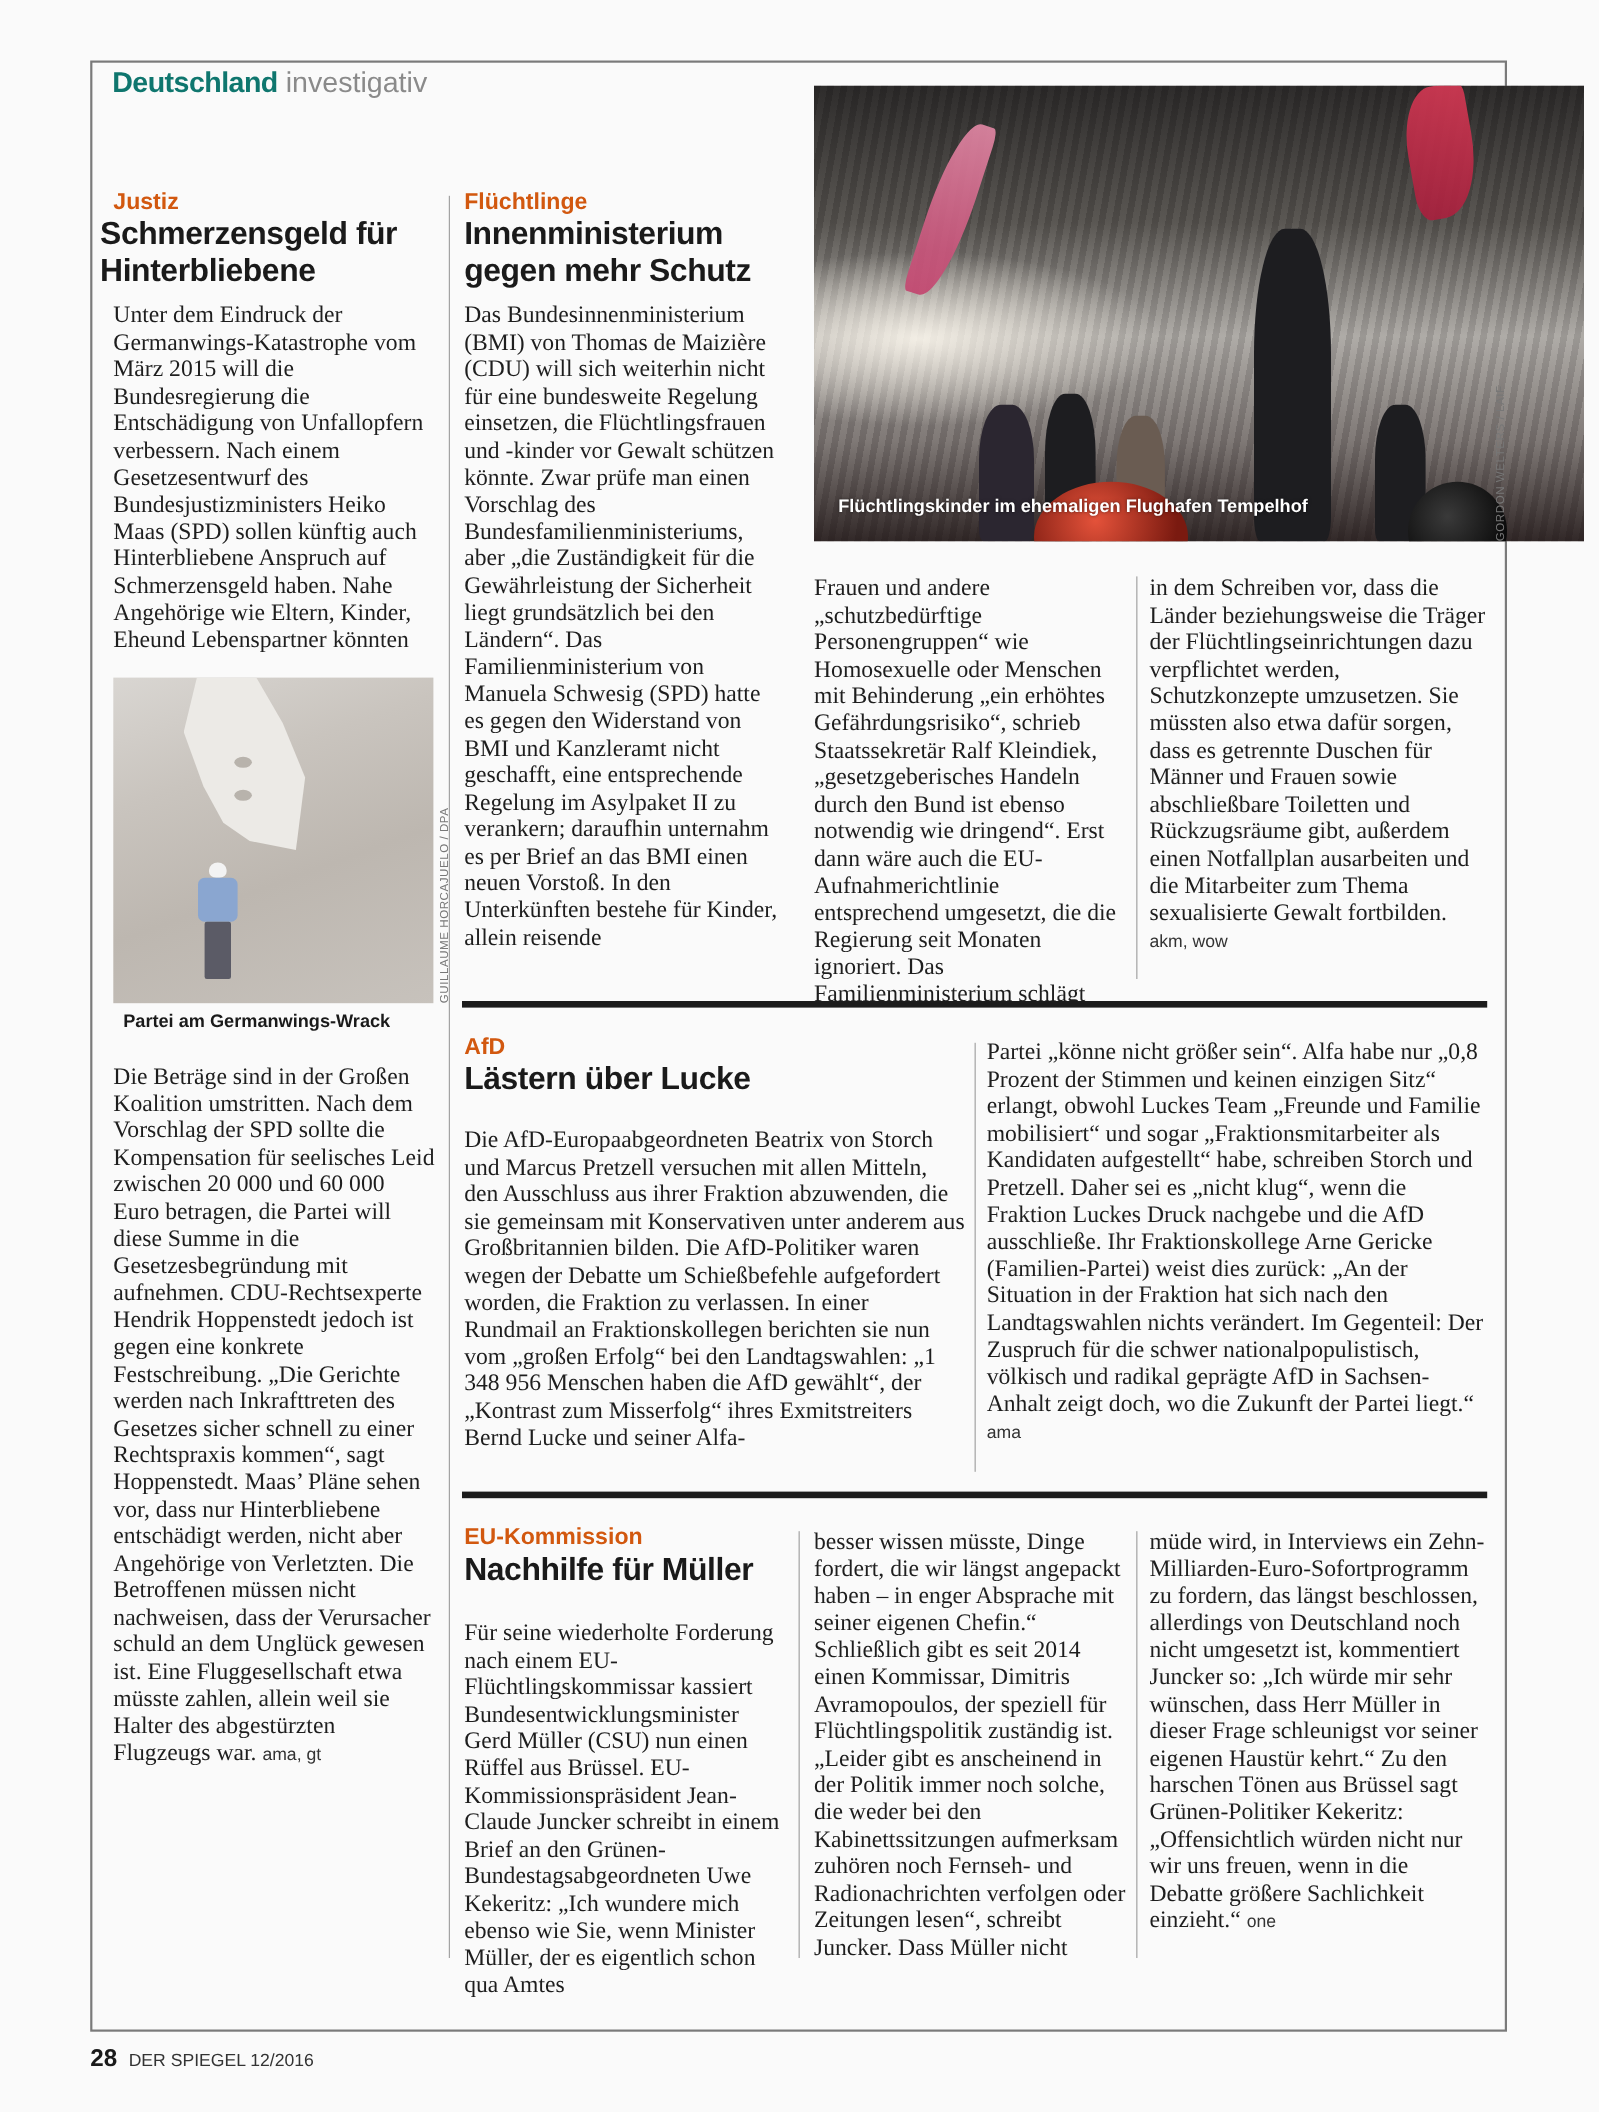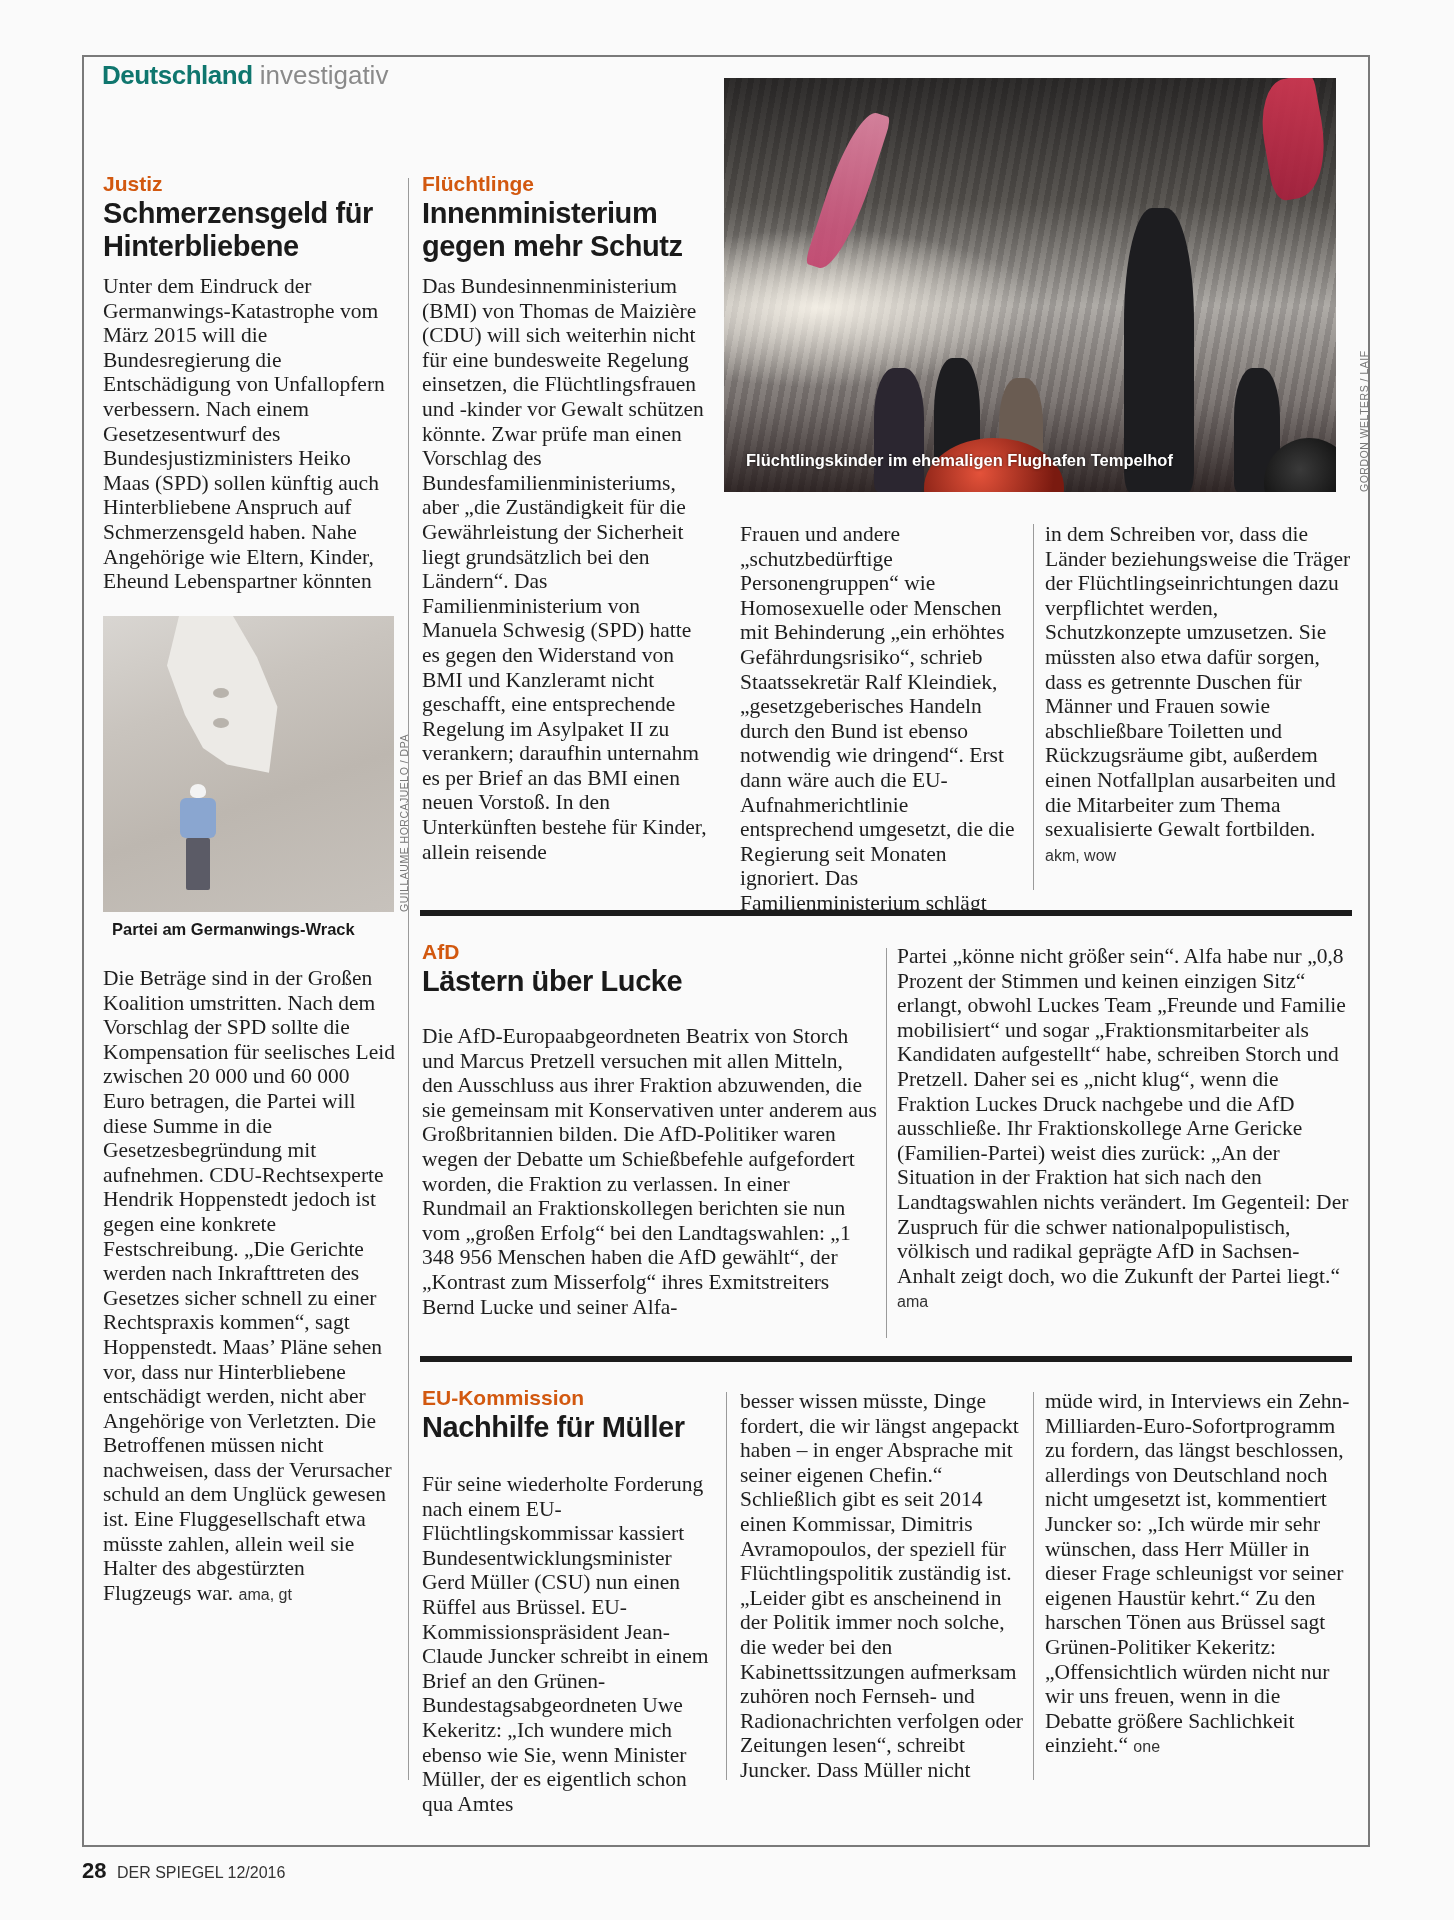--- a/index.html
+++ b/index.html
@@ -23,21 +23,21 @@
   .wreck-fuselage{position:absolute;left:64px;top:0;width:120px;height:165px;background:#eceae6;
     clip-path:polygon(10% 0,55% 0,75% 25%,92% 55%,85% 95%,50% 90%,30% 80%,15% 60%,0 30%);}
   .wreck-window{position:absolute;width:16px;height:10px;border-radius:50%;background:#b8b3ac;}
   .helper{position:absolute;left:75px;top:168px;width:40px;height:110px;}
   .helper .head{position:absolute;left:12px;top:0;width:16px;height:14px;border-radius:50% 50% 40% 40%;background:#f3f3f3;}
   .helper .jacket{position:absolute;left:2px;top:14px;width:36px;height:40px;background:#8aa6d0;border-radius:6px;}
   .helper .legs{position:absolute;left:8px;top:54px;width:24px;height:52px;background:#5b5b66;border-radius:2px;}
   .credit-vert{position:absolute;font-family:"Liberation Sans","DejaVu Sans",sans-serif;font-size:10.5px;color:#777;
     letter-spacing:0.5px;transform:rotate(-90deg);transform-origin:left top;white-space:nowrap;}
   .caption{position:absolute;font-family:"Liberation Sans","DejaVu Sans",sans-serif;font-weight:bold;font-size:16.5px;color:#1a1a1a;}
-  .photo-hangar{left:724px;top:78px;width:612px;height:414px;
+  .photo-hangar{left:740px;top:78px;width:700px;height:414px;
     background:
       linear-gradient(180deg,rgba(30,28,28,0.85) 0%,rgba(70,66,62,0.7) 30%,rgba(205,200,195,0.55) 55%,rgba(120,110,108,0.6) 78%,rgba(40,30,30,0.9) 100%),
       repeating-linear-gradient(100deg,#5d5c5a 0 6px,#8a8985 6px 12px);}
   .hangar-glow{position:absolute;left:0;top:150px;width:320px;height:160px;background:radial-gradient(ellipse at 30% 50%,rgba(255,250,240,0.85),rgba(255,250,240,0) 70%);}
   .ribbon{position:absolute;left:105px;top:30px;width:38px;height:165px;border-radius:60% 10% 60% 10%;
     background:linear-gradient(170deg,#e48aa7,#c2416c);transform:rotate(18deg);opacity:0.9;}
   .ribbon2{position:absolute;left:540px;top:0;width:60px;height:120px;border-radius:50% 10% 60% 20%;
     background:linear-gradient(200deg,#d83a55,#a71e3c);transform:rotate(-10deg);opacity:0.9;}
   .person{position:absolute;background:#1d1d20;border-radius:40% 40% 8% 8%;}
   .ball{position:absolute;border-radius:50%;background:radial-gradient(circle at 40% 35%,#e4523a,#7a1a10 70%);}
@@ -51,21 +51,21 @@
 <body>
 
 <div class="frame"></div>
 
 <div class="header sans">
   <span class="kw">Deutschland</span>
   <span class="rest">investigativ</span>
 </div>
 
 <div class="kicker sans" style="left:103px;top:172px;">Justiz</div>
-<div class="headline sans" style="left:103px;top:197px;width:300px;">
+<div class="headline sans" style="left:91px;top:197px;width:300px;">
   <div>Schmerzensgeld für</div>
   <div>Hinterbliebene</div>
 </div>
 <div class="body serif" style="left:103px;top:274px;width:292px;">
   <p>Unter dem Eindruck der Germanwings-Katastrophe vom März 2015 will die Bundesregierung die Entschädigung von Unfallopfern verbessern. Nach einem Gesetzesentwurf des Bundesjustizministers Heiko Maas (SPD) sollen künftig auch Hinterbliebene Anspruch auf Schmerzensgeld haben. Nahe Angehörige wie Eltern, Kinder, Eheund Lebenspartner könnten</p>
 </div>
 
 <div class="photo photo-wreck">
   <div class="wreck-fuselage"></div>
   <div class="wreck-window" style="left:110px;top:72px;"></div>

